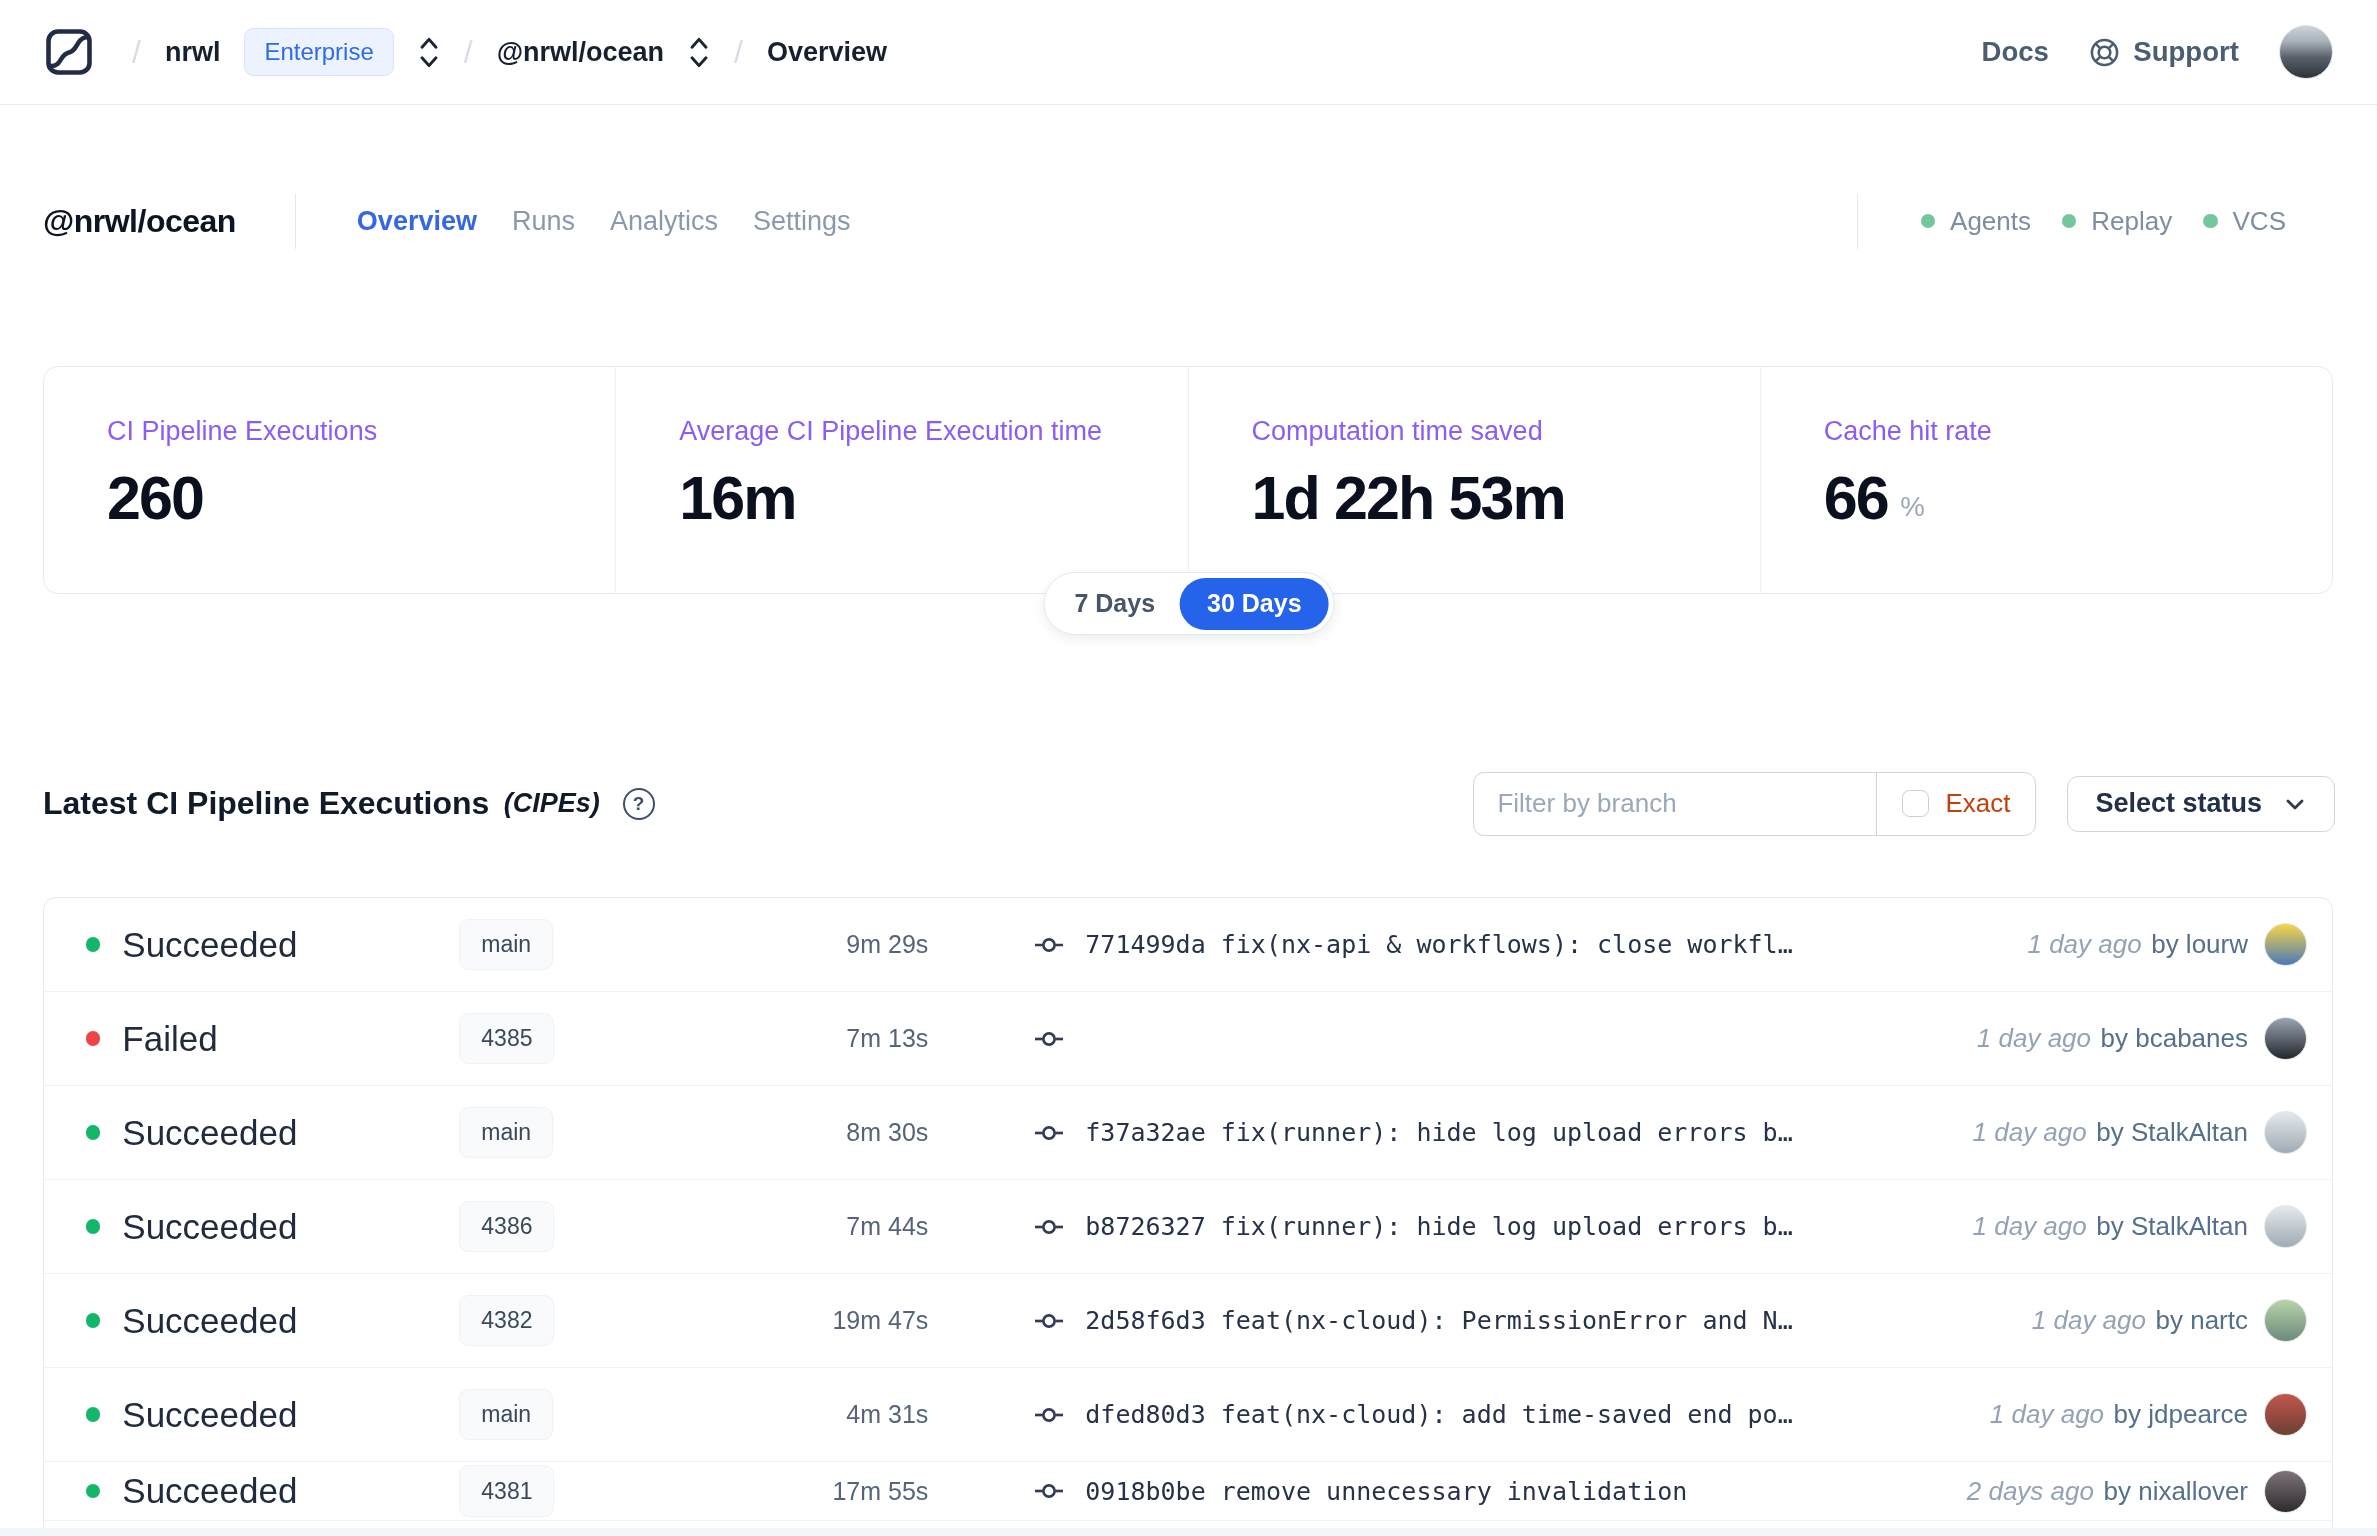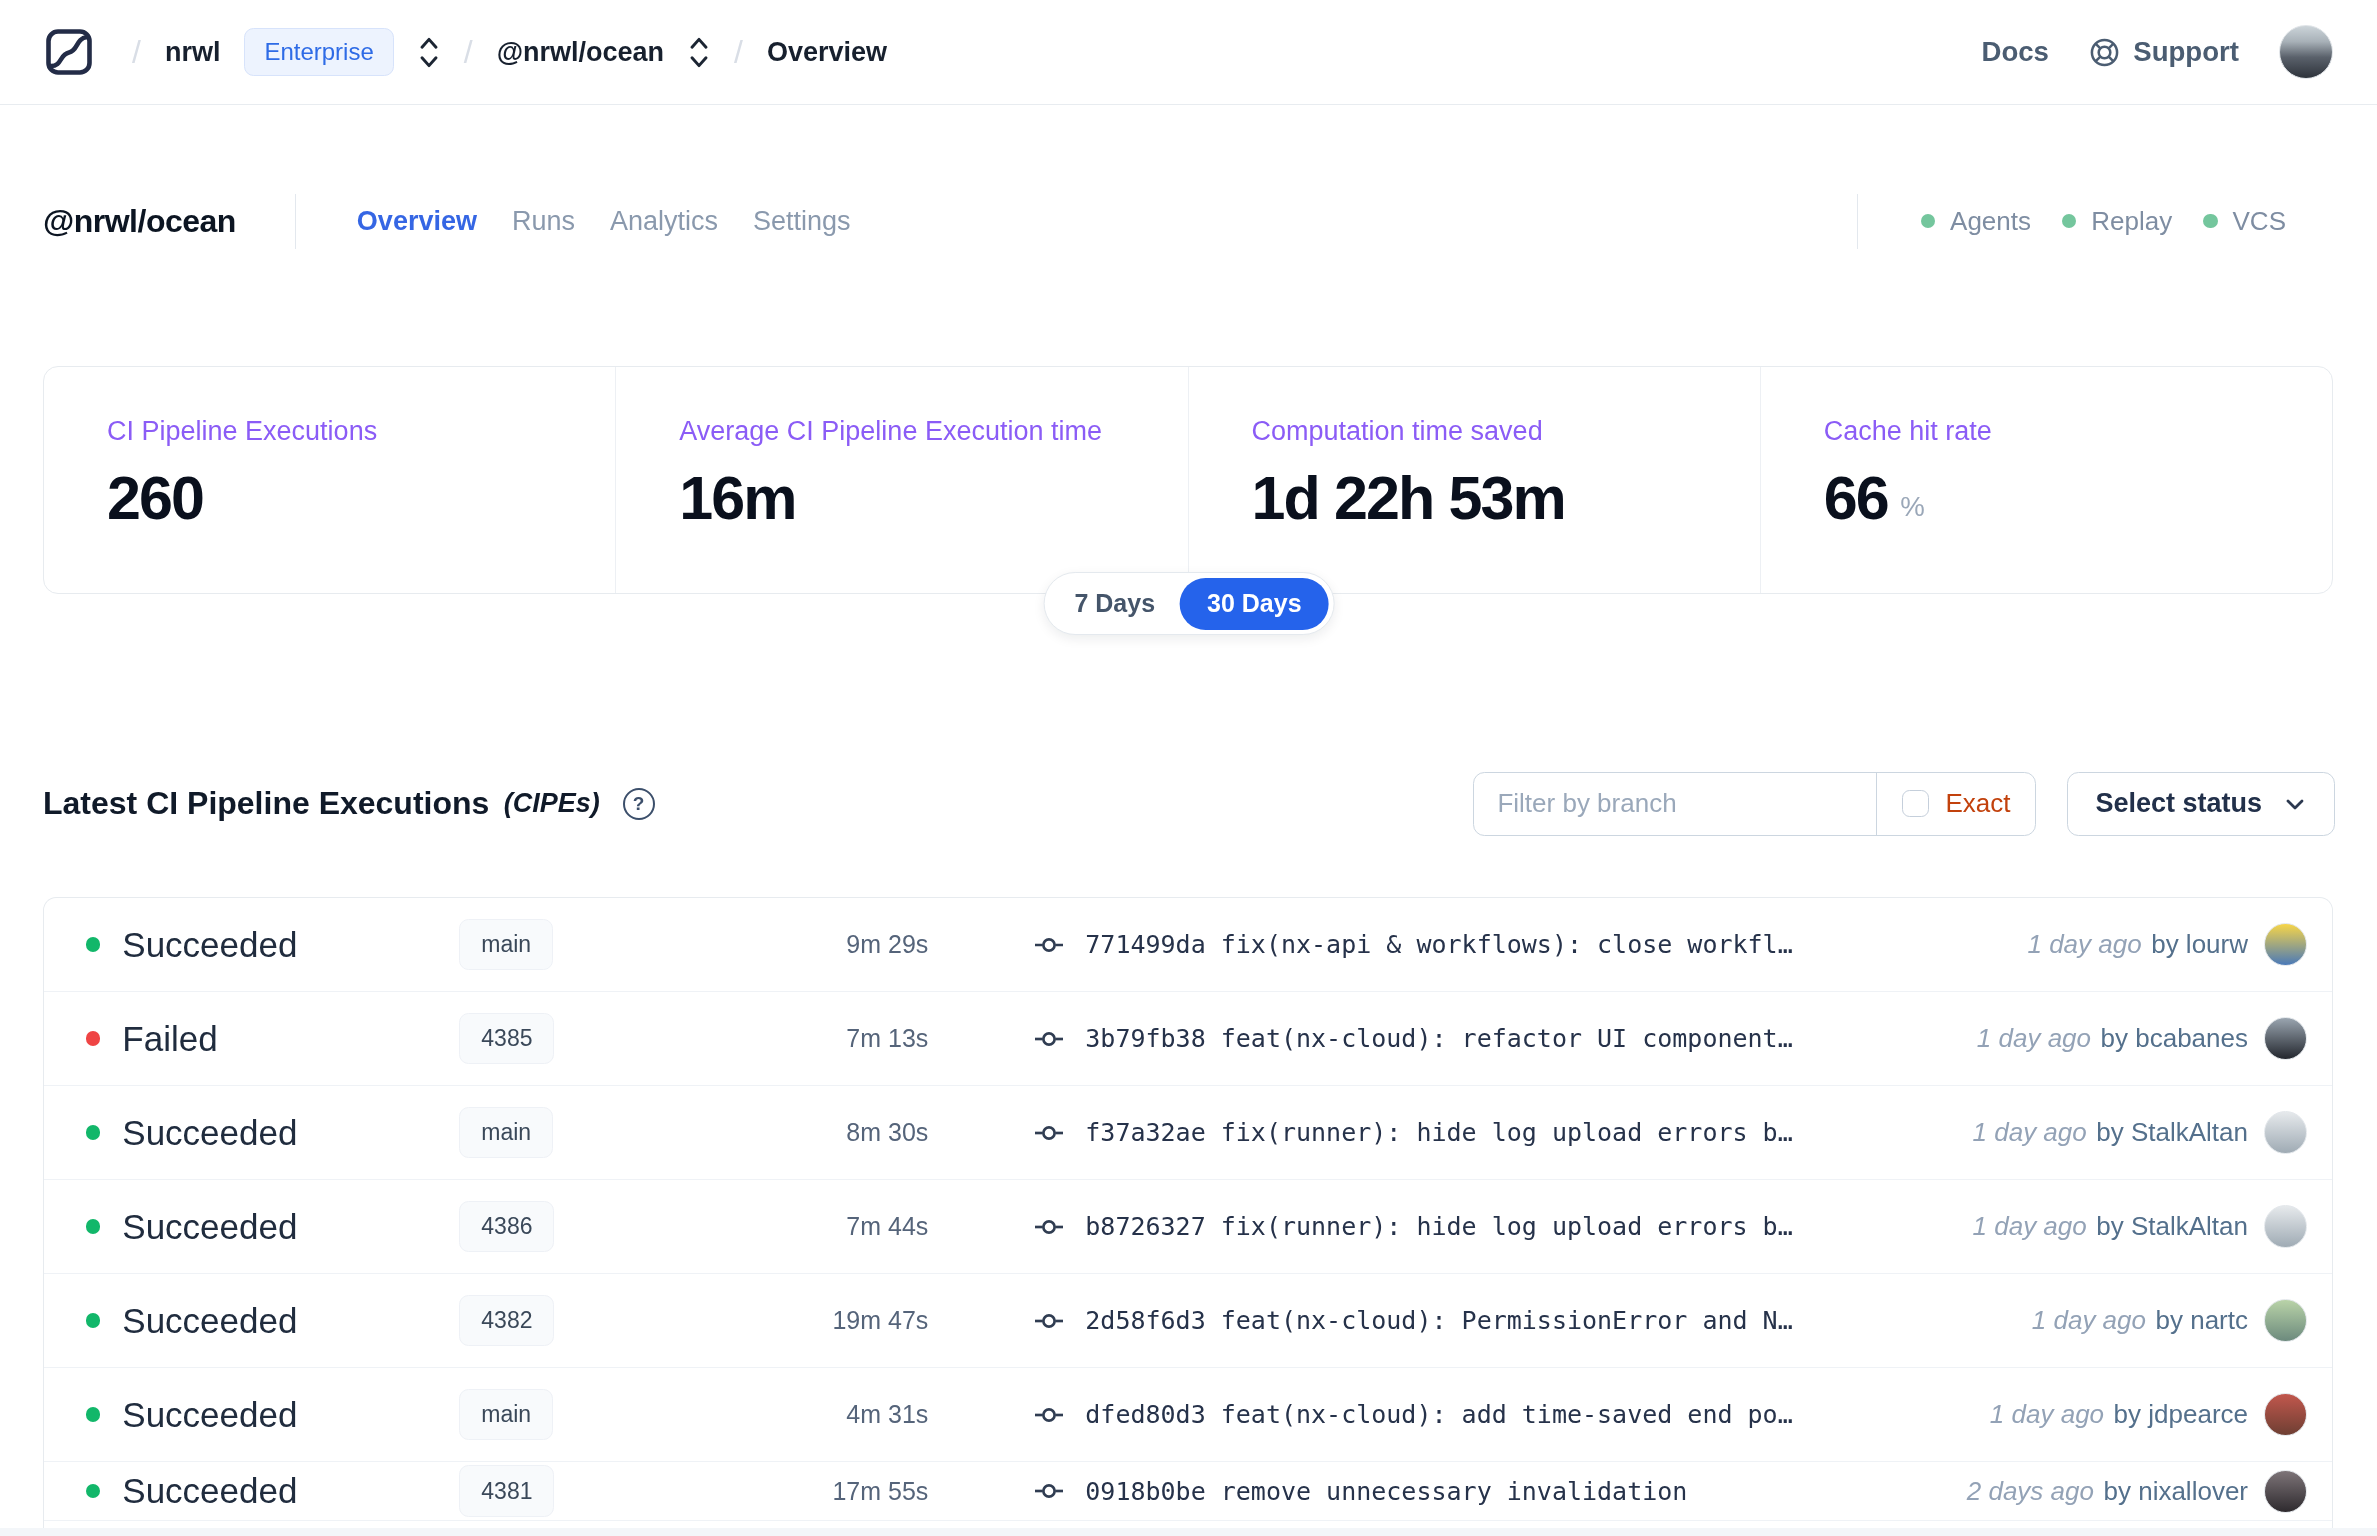--- a/index.html
+++ b/index.html
@@ -64,21 +64,21 @@
           display:flex; align-items:center; justify-content:center; font-size:19px; font-weight:700;
           color:#3c4f6b; cursor:pointer; }
   .filter-group { margin-left:auto; display:flex; align-items:stretch; height:64px; width:563px;
                   border:1.4px solid #ccd6e0; border-radius:11.4px; background:#fff; overflow:hidden; }
   .branch-input { flex:1; border:0; outline:0; padding:0 23px; font-size:26px; color:#1f2937;
                   font-family:"Liberation Sans", sans-serif; min-width:0; background:transparent; }
   .branch-input::placeholder { color:#9aa8ba; }
   .exact { display:flex; align-items:center; gap:16px; padding:0 25px; border-left:1.4px solid #ccd6e0; }
   .checkbox { width:27.6px; height:27.6px; border:1.4px solid #c5cfdb; border-radius:7.6px; background:#fff; cursor:pointer; }
   .exact-label { font-size:26px; color:#c2410c; }
-  .status-btn { margin-left:31px; height:64px; display:flex; align-items:center; gap:21px; padding:0 27px;
+  .status-btn { margin-left:31px; height:56px; display:flex; align-items:center; gap:21px; padding:0 27px;
                 border:1.4px solid #ccd6e0; border-radius:11.4px; background:#fff; font-size:27px;
                 font-weight:600; color:#22304a; cursor:pointer; }
   .chev-svg { width:24px; height:24px; display:block; }
 
   
   .table { position:absolute; left:43px; top:897px; width:2290px; bottom:0; background:#fff;
            border:1px solid #e7ebef; border-bottom:0; border-radius:13.3px 13.3px 0 0; overflow:hidden; }
   .row { display:flex; align-items:center; height:94px; padding:0 25px 0 42px; border-bottom:1px solid #eff2f6; cursor:pointer; }
   .row:last-child { height:59px; }
   .dot { width:14.3px; height:14.3px; border-radius:50%; flex:0 0 auto; }
@@ -252,21 +252,20 @@
     <span class="branch-col">
       <span class="branch">4385</span>
     </span>
     <span class="duration">7m 13s</span>
     <span class="commit">
       <svg class="commit-svg" viewBox="0 0 24 24">
         <line x1="1.5" y1="12" x2="7.3" y2="12" stroke="#303d52" stroke-width="2"></line>
         <circle cx="12" cy="12" r="4.2" fill="none" stroke="#303d52" stroke-width="2"></circle>
         <line x1="16.7" y1="12" x2="22.5" y2="12" stroke="#303d52" stroke-width="2"></line>
       </svg>
-      <span class="commit-text">3b79fb38 feat(nx-cloud): refactor UI component…</span>
     </span>
     <span class="meta">
       <span class="time">1 day ago</span>
       <span class="author">by bcabanes</span>
       <span class="row-avatar" style="background: linear-gradient(rgb(154, 165, 176) 0%, rgb(35, 39, 46) 100%);"></span>
     </span>
   </div>
       <div class="row">
     <span class="dot" style="background: rgb(18, 183, 106);"></span>
     <span class="status">Succeeded</span>

